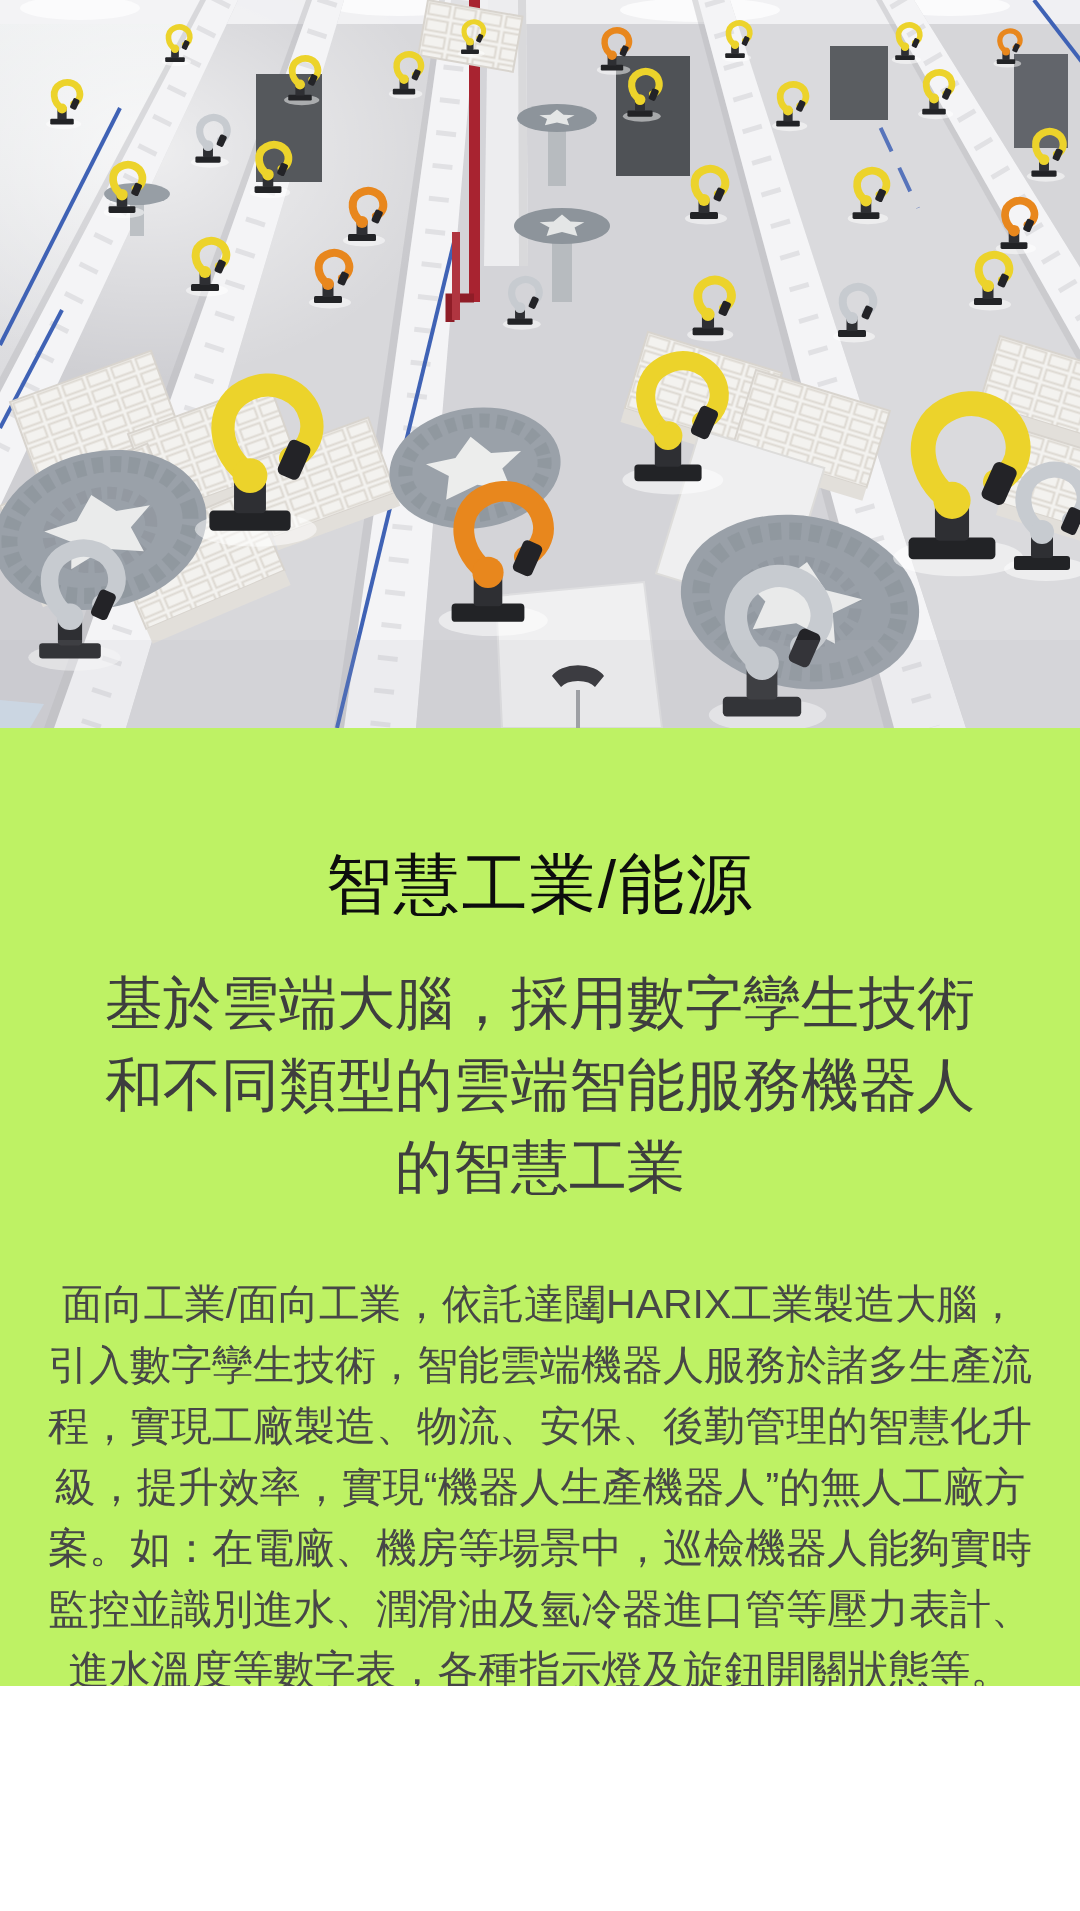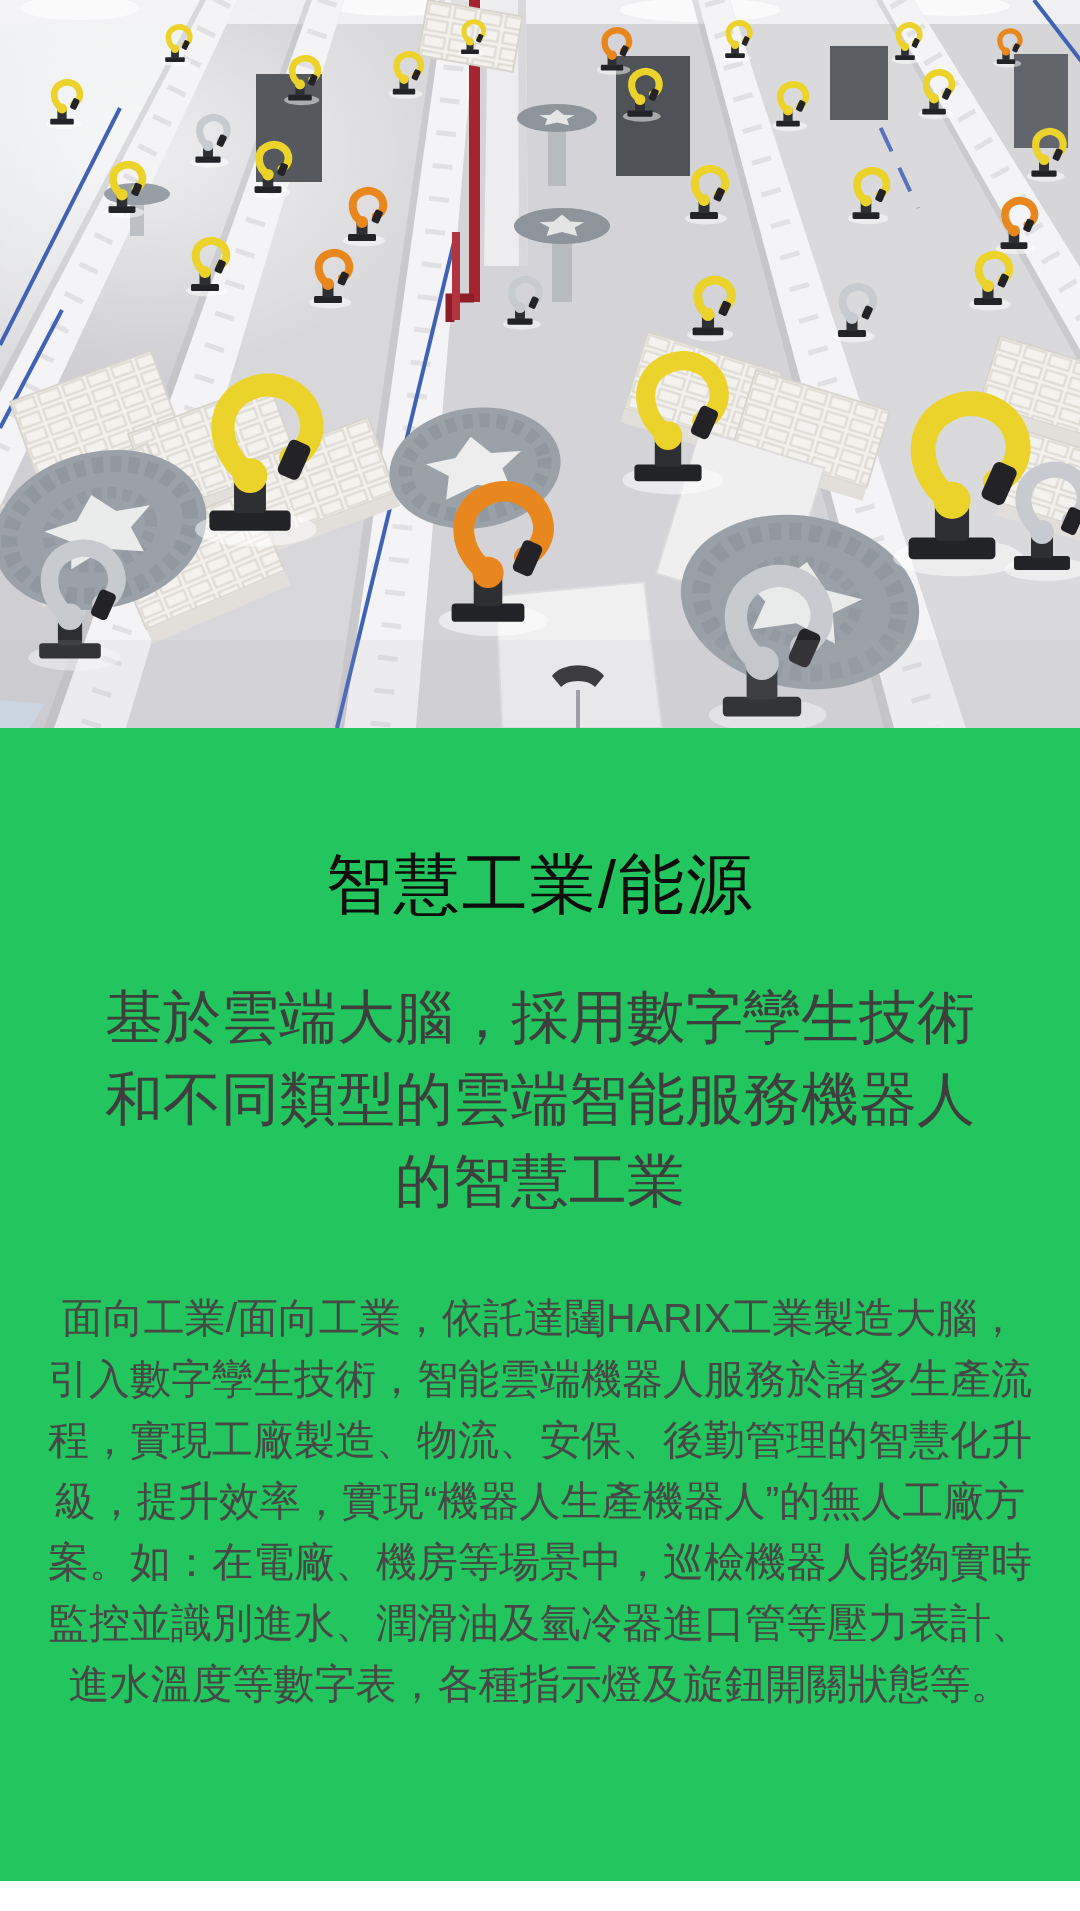--- a/index.html
+++ b/index.html
@@ -4,34 +4,34 @@
 <style>
   :root{
     --robot-yellow:#ecd32b;
     --robot-orange:#e8871d;
     --robot-silver:#c7cbd0;
     --pipe-red:#a82330;
     --line-blue:#3f62b5;
   }
   html,body{margin:0;padding:0;background:#ffffff;}
   .page{
-    width:1080px;height:1881px;position:relative;overflow:hidden;
-    background:#22c55e;
+    width:1080px;height:1686px;position:relative;overflow:hidden;
+    background:#bef264;
     font-family:"Liberation Sans","DejaVu Sans",sans-serif;
   }
   .hero{margin:0;width:1080px;height:728px;display:block;overflow:hidden;}
   .hero svg{display:block;}
   .section-title{
     margin:118px 0 0 0;
     text-align:center;
     font-size:66px;line-height:76px;font-weight:500;
     letter-spacing:2px;color:#0d0d0d;
   }
   .section-subtitle{
-    width:920px;margin:54px auto 0;
+    width:920px;margin:40px auto 0;
     text-align:center;
     font-size:58px;line-height:82px;font-weight:500;
     color:#3e3e3e;
   }
   .section-description{
     width:985px;margin:66px auto 0;
     text-align:center;
     font-size:41px;line-height:61px;font-weight:400;
     color:#474747;
   }

